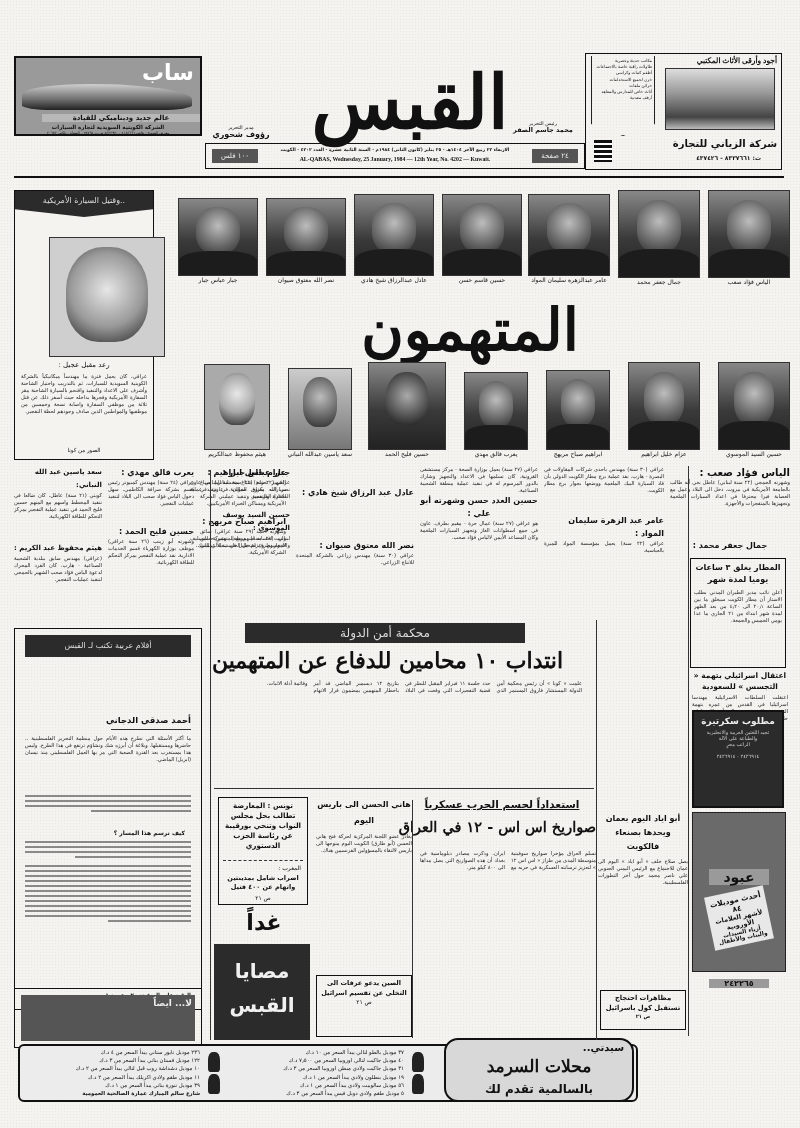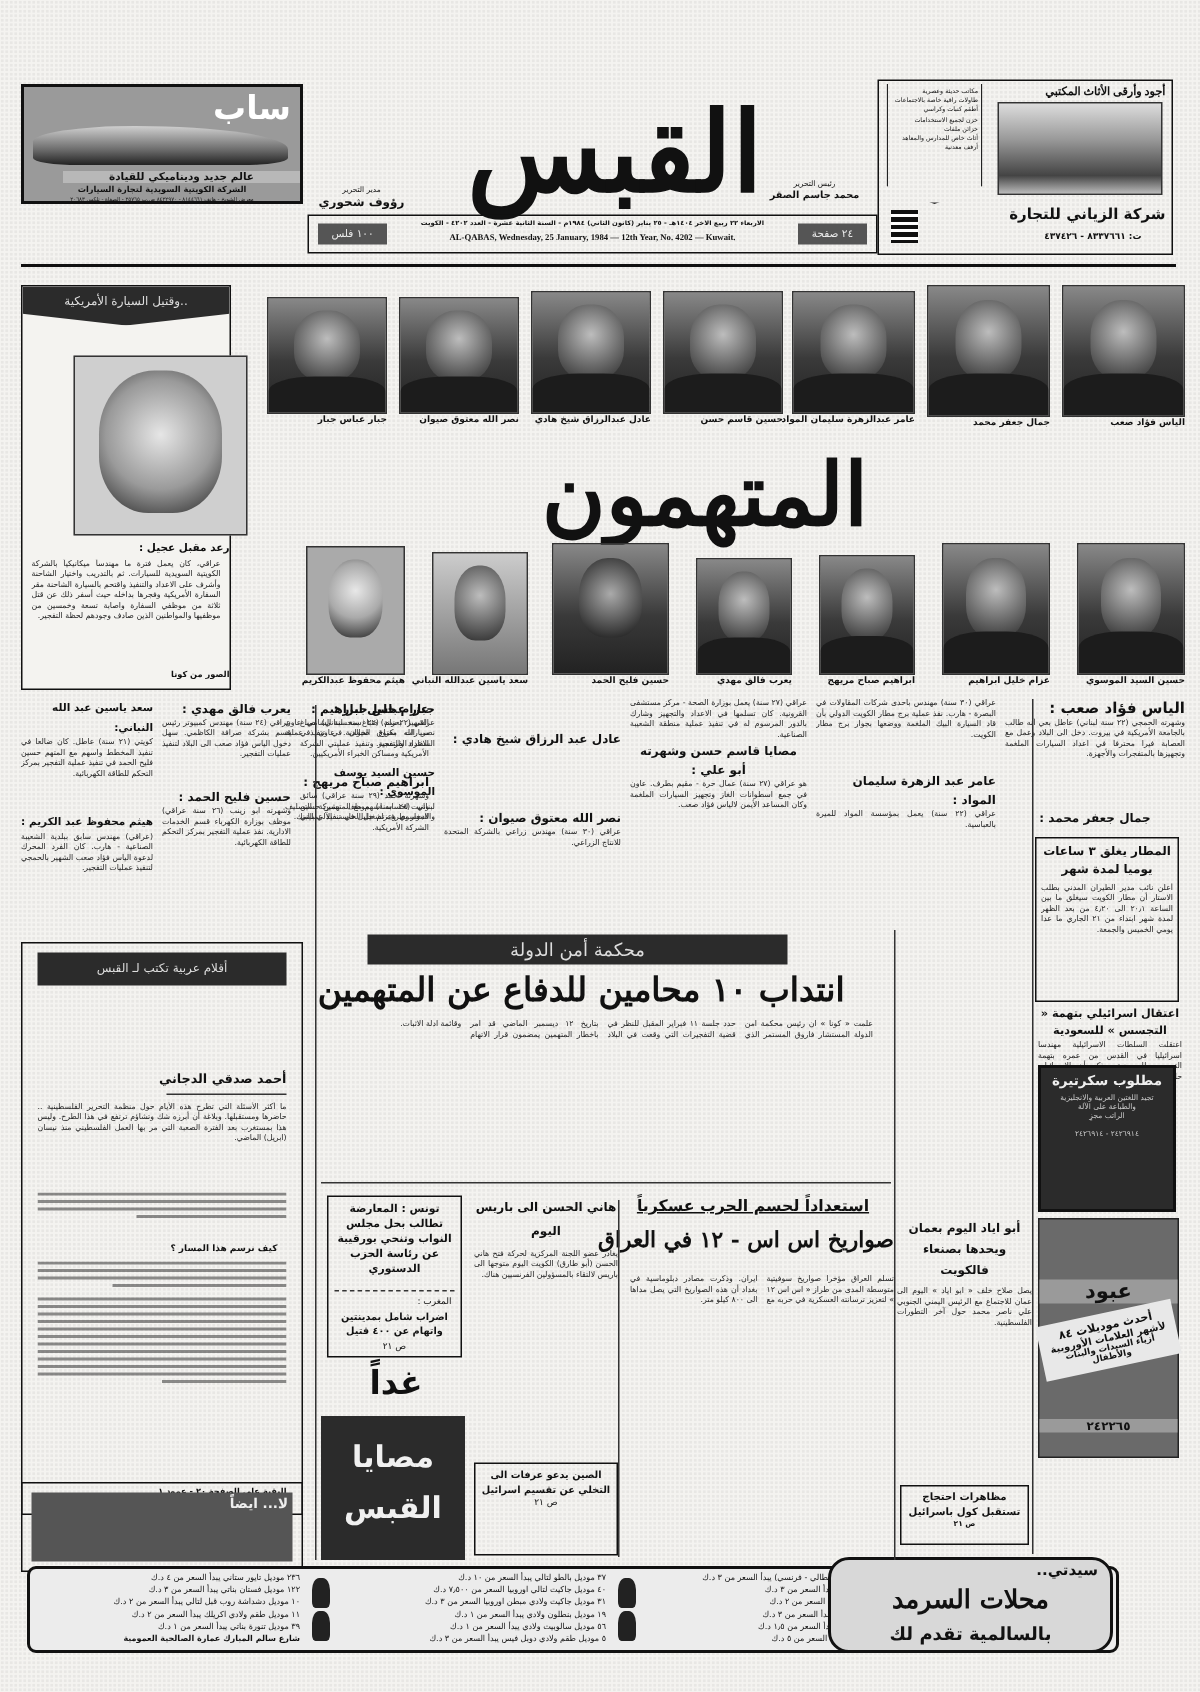--- a/index.html
+++ b/index.html
@@ -11,21 +11,21 @@
   .box { border: 2px solid #111; }
   .dark { background: #2b2b2b; color: #ddd; }
   .gray { background: #555; color: #eee; }
   .txt { font-size: 5.2px; line-height: 7px; color: #222; text-align: justify; overflow: hidden; }
   .bar { height: 2px; background: #333; margin: 0 0 3px 0; opacity: .55; }
   .hd { font-weight: bold; font-size: 10px; line-height: 13px; text-align: right; color: #111; }
   .hdc { font-weight: bold; text-align: center; color: #111; }
   .photo { background: linear-gradient(180deg,#888 0%,#3a3a3a 55%,#222 100%); border: 1px solid #333; position: relative; overflow: hidden; }
   .photo .face { position: absolute; left: 22%; top: 10%; width: 56%; height: 62%; border-radius: 45% 45% 40% 40%; background: radial-gradient(circle at 50% 40%, #bdbdbd 0%, #6b6b6b 55%, #2a2a2a 100%); }
   .photo .shoulders { position: absolute; left: 0; right: 0; bottom: 0; height: 32%; background: #1c1c1c; border-radius: 40% 40% 0 0; }
-  .cap { font-size: 6px; font-weight: bold; white-space: nowrap; color: #111; }
+  .cap { font-size: 6px; font-weight: normal; text-align: center; white-space: nowrap; color: #111; }
   .vline { position: absolute; width: 1px; background: #333; }
   .hline { position: absolute; height: 1px; background: #333; }
   .mast-logo { font-family: "DejaVu Serif", serif; font-weight: 900; font-size: 74px; line-height: 80px; letter-spacing: -3px; color: #111; text-align: center; }
   .small { font-size: 6px; line-height: 8px; }
   .tiny { font-size: 5px; line-height: 6px; }
   .ad-list div { font-size: 5.4px; line-height: 8.2px; white-space: nowrap; overflow: hidden; }
   .lantern { width: 12px; height: 20px; background: #222; border-radius: 40% 40% 20% 20%; margin: 2px auto; }
 </style>
 </head>
 <body class="scan">
@@ -199,21 +199,21 @@
     <div class="txt" style="height:60px;">وشهرته الحمجي (٢٢ سنة لبناني) عاطل بعي أنه طالب بالجامعة الأمريكية في بيروت. دخل الى البلاد وعمل مع العصابة فيرا محترفا في اعداد السيارات الملغمة وتجهيزها بالمتفجرات والأجهزة.</div>
     <div class="hd" style="font-size:8px;text-align:center;">جمال جعفر محمد :</div>
   </div>
   <div class="abs" style="right:126px;top:0;width:120px;">
     <div class="txt" style="height:48px;">عراقي (٣٠ سنة) مهندس باحدى شركات المقاولات في البصرة - هارب. نفذ عملية برج مطار الكويت الدولي بأن قاد السيارة البيك الملغمة ووضعها بجوار برج مطار الكويت.</div>
     <div class="hd" style="font-size:8px;">عامر عبد الزهرة سليمان المواد :</div>
     <div class="txt" style="height:20px;">عراقي (٢٢ سنة) يعمل بمؤسسة المواد للميرة بالعباسية.</div>
   </div>
   <div class="abs" style="right:252px;top:0;width:118px;">
     <div class="txt" style="height:28px;">عراقي (٢٧ سنة) يعمل بوزارة الصحة - مركز مستشفى القرونية. كان تسلمها في الاعداد والتجهيز وشارك بالدور المرسوم له في تنفيذ عملية منطقة الشعيبة الصناعية.</div>
-    <div class="hd" style="font-size:8px;text-align:center;">مصايا قاسم حسن وشهرته أبو علي :</div>
+    <div class="hd" style="font-size:8px;text-align:center;">حسين العدد حسن وشهرته أبو علي :</div>
     <div class="txt" style="height:40px;">هو عراقي (٢٧ سنة) عمال حرة - مقيم بطرف. عاون في جمع اسطوانات الغاز وتجهيز السيارات الملغمة وكان المساعد الأيمن لالياس فؤاد صعب.</div>
   </div>
   <div class="abs" style="right:376px;top:0;width:118px;">
     <div class="hd" style="font-size:8px;margin-top:20px;">عادل عبد الرزاق شيخ هادي :</div>
     <div class="hd" style="font-size:8px;margin-top:40px;">نصر الله معتوق صيوان :</div>
     <div class="txt" style="height:20px;">عراقي (٣٠ سنة) مهندس زراعي بالشركة المتحدة للانتاج الزراعي.</div>
   </div>
   <div class="abs" style="right:500px;top:0;width:100px;">
     <div class="hd" style="font-size:8px;">جبار عباس جبار :</div>
     <div class="txt" style="height:30px;">عراقي (٢٢ سنة) صباغ بمحسنة الشامي. عاون نصر الله معتوق صيوان في تنفيذ عملية السفارة الفرنسية.</div>
@@ -332,31 +332,31 @@
 
 <div class="abs" style="left:598px;top:812px;width:90px;height:180px;">
   <div class="hdc" style="font-size:8px;line-height:14px;">أبو اياد اليوم بعمان ويحدها بصنعاء فالكويت</div>
   <div class="txt" style="height:120px;margin-top:4px;">يصل صلاح خلف « أبو اياد » اليوم الى عمان للاجتماع مع الرئيس اليمني الجنوبي علي ناصر محمد حول آخر التطورات الفلسطينية.</div>
 </div>
 <div class="abs box" style="left:600px;top:990px;width:86px;height:40px;border-width:1.5px;padding:2px;">
   <div class="hdc" style="font-size:6.8px;line-height:10px;">مظاهرات احتجاج تستقبل كول باسرائيل</div>
   <div class="tiny" style="text-align:center;font-weight:bold;">ص ٢١</div>
 </div>
 
-<div class="abs" style="left:692px;top:812px;width:94px;height:160px;background:#6a6a6a;border:1.5px solid #222;padding:0;">
+<div class="abs" style="left:692px;top:812px;width:94px;height:160px;background:#6a6a6a;border:1.5px solid #222;padding:16px;">
   <div class="hdc" style="color:#111;font-size:14px;background:#9a9a9a;margin-top:40px;">عبود</div>
   <div style="background:#e8e8e8;margin-top:6px;padding:4px 2px;transform:rotate(-12deg);">
     <div class="hdc" style="font-size:7.5px;">أحدث موديلات ٨٤</div>
     <div class="hdc" style="font-size:6.5px;">لأشهر العلامات الأوروبية</div>
     <div class="hdc" style="font-size:5.8px;">أزياء السيدات والبنات والأطفال</div>
   </div>
   <div class="hdc" style="color:#111;font-size:8px;margin-top:34px;background:#9a9a9a;">٢٤٢٢٦٥</div>
 </div>
 
-<div class="abs box" style="left:18px;top:1044px;width:728px;height:58px;border-width:2px;border-radius:6px;background:#ececec;">
+<div class="abs box" style="left:18px;top:1044px;width:620px;height:58px;border-width:2px;border-radius:6px;background:#ececec;">
   <div class="abs ad-list" style="left:4px;top:2px;width:176px;text-align:right;">
     <div>٢٣٦ موديل تايور ستاني يبدأ السعر من ٤ د.ك</div>
     <div>١٢٢ موديل فستان بناتي يبدأ السعر من ٣ د.ك</div>
     <div>١٠ موديل دشداشة روب قبل لتالي يبدأ السعر من ٢ د.ك</div>
     <div>١١ موديل طقم ولادي اكريلك يبدأ السعر من ٢ د.ك</div>
     <div>٣٩ موديل تنورة بناتي يبدأ السعر من ١ د.ك</div>
     <div style="font-weight:bold;">شارع سالم المبارك عمارة الصالحية العمومية</div>
   </div>
   <div class="abs" style="left:186px;top:4px;width:16px;">
       <div class="lantern"></div>

